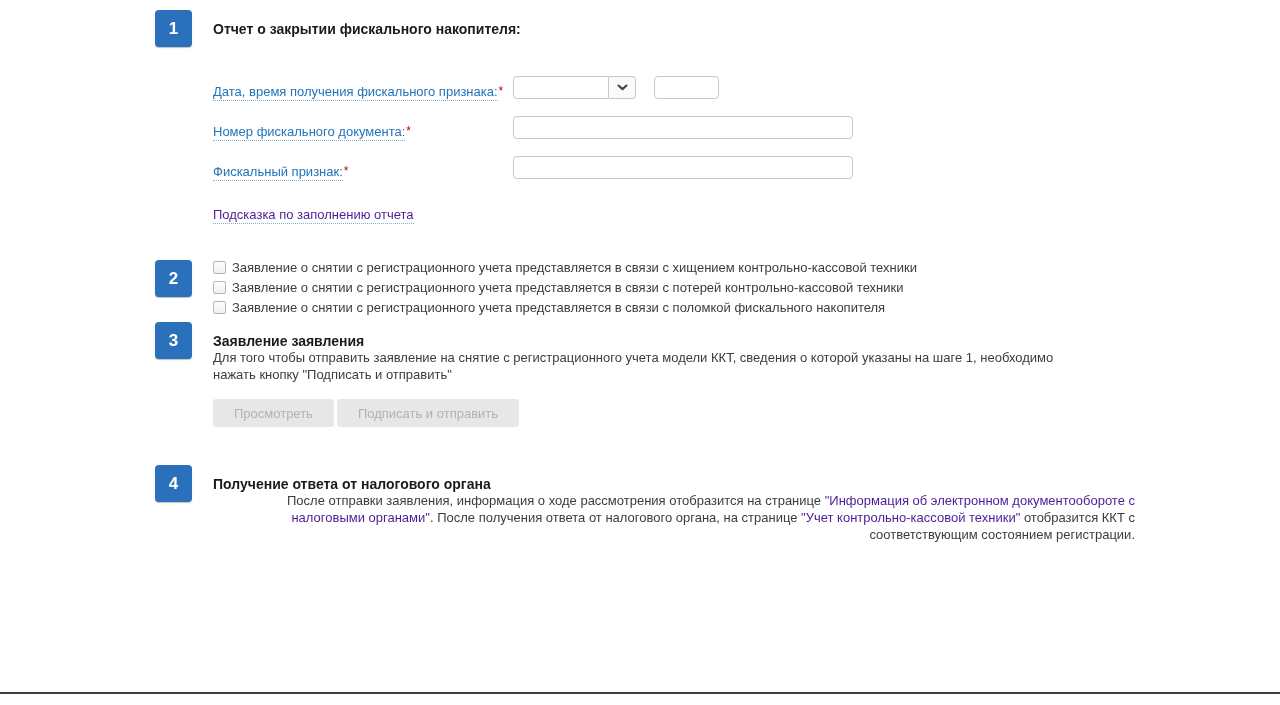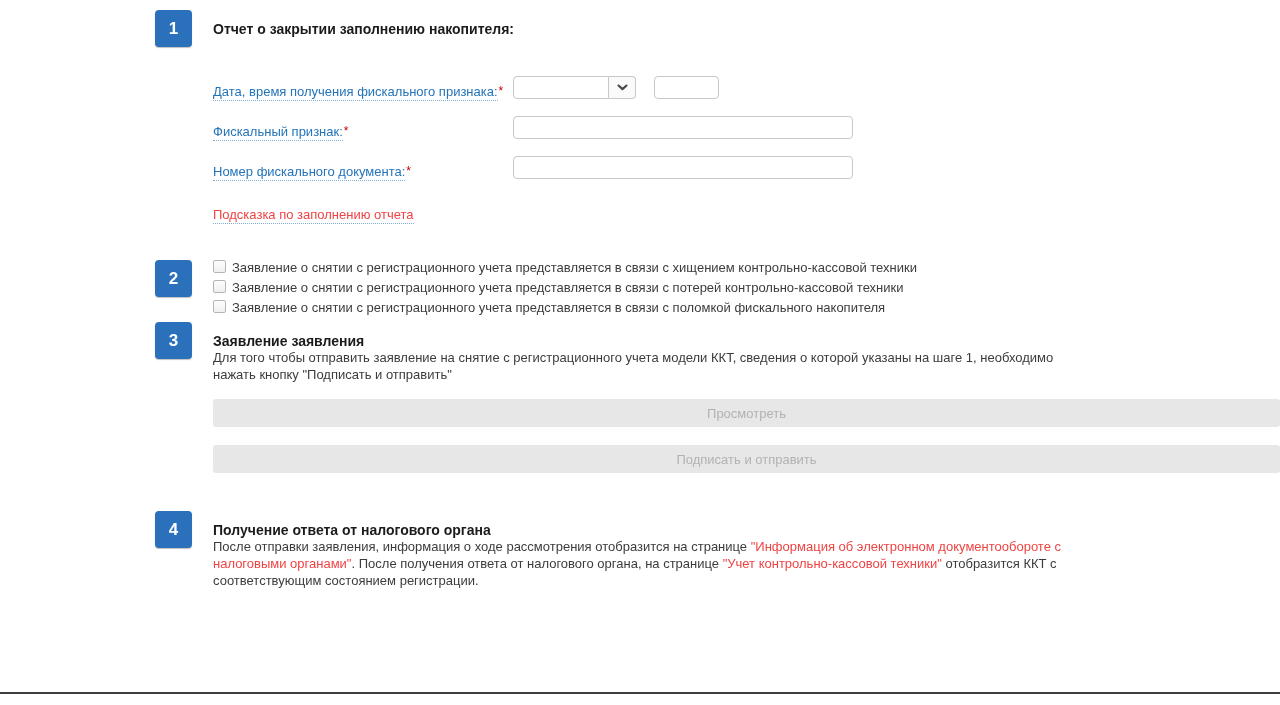--- a/index.html
+++ b/index.html
@@ -51,83 +51,83 @@
   .date-input { width: 96px; border-radius: 4px 0 0 4px; }
   .date-btn {
     width: 27px; height: 23px; border: 1px solid #c8c8c8; border-left: none;
     border-radius: 0 4px 4px 0; background: #fafafa;
     display: flex; align-items: center; justify-content: center; cursor: pointer;
   }
   .time-input { width: 65px; margin-left: 18px; }
   .wide-input { width: 340px; }
 
   .hint-link, .inline-link {
-    color: #ef4444; font-size: 13px; text-decoration: none; cursor: pointer;
+    color: #4c1d95; font-size: 13px; text-decoration: none; cursor: pointer;
   }
   .hint-link { display: inline-block; margin-top: 12px; border-bottom: 1px dotted #7fb0d8; padding-bottom: 1px; }
   .inline-link { text-decoration: none; }
 
   .step-2 { margin-top: 36px; }
   .checkbox-list { margin-top: 14px; }
-  .checkbox-row { display: flex; align-items: flex-start; margin-bottom: 5px; cursor: pointer; }
+  .checkbox-row { display: flex; align-items: center; margin-bottom: 5px; cursor: pointer; }
   .cbx {
     width: 13px; height: 13px; flex: 0 0 13px;
     border: 1px solid #b5b5b5; border-radius: 2px;
     background: linear-gradient(#fdfdfd, #f0f0f0);
     margin-right: 6px;
   }
   .checkbox-row .cb-label { font-size: 13px; color: #3c3c3c; }
 
   .step-3 { margin-top: 7px; }
   .step-desc {
     font-size: 13px; color: #3c3c3c; line-height: 17px;
     margin-top: 0; max-width: 885px;
   }
-  .btn-row { margin-top: 16px; display: flex; gap: 18px; flex-direction: column; }
+  .btn-row { margin-top: 16px; display: flex; gap: 3px; }
   .btn {
     border: none; border-radius: 3px;
     background: #e7e7e7; color: #b2b2b2;
     font-family: inherit; font-size: 13px;
     height: 28px; padding: 0 21px; cursor: default;
   }
 
   .step-4 { margin-top: 38px; }
-  .step-4 .step-desc { max-width: 922px; }
+  .step-4 .step-desc { max-width: 922px; text-align: right; }
 </style>
 </head>
 <body>
 
 <div class="content">
   <div class="steps-wrap">
 
     <div class="step step-1">
       <div class="step-badge">1</div>
-      <div class="step-title">Отчет о закрытии заполнению накопителя:</div>
+      <div class="step-title">Отчет о закрытии фискального накопителя:</div>
 
       <div class="form-area">
         <div class="form-row">
           <span class="field-label"><span class="lbl">Дата, время получения фискального признака:</span><span class="req">*</span></span>
           <span class="date-group">
             <input class="txt-input date-input" type="text" value="" style="">
             <span class="date-btn">
               <svg width="11" height="7" viewBox="0 0 11 7">
                   <path d="M1.5 1.5l4 3.6 4-3.6" stroke="#474747" stroke-width="2.1" fill="none" stroke-linecap="round" stroke-linejoin="round"></path>
                 </svg>
             </span>
             <input class="txt-input time-input" type="text" value="" style="">
           </span>
         </div>
 
         <div class="form-row">
-          <span class="field-label"><span class="lbl">Фискальный признак:</span><span class="req">*</span></span>
+          <span class="field-label"><span class="lbl">Номер фискального документа:</span><span class="req">*</span></span>
           <input class="txt-input wide-input" type="text" value="" style="">
         </div>
 
         <div class="form-row">
-          <span class="field-label"><span class="lbl">Номер фискального документа:</span><span class="req">*</span></span>
+          <span class="field-label"><span class="lbl">Фискальный признак:</span><span class="req">*</span></span>
           <input class="txt-input wide-input" type="text" value="" style="">
         </div>
 
         <a class="hint-link">Подсказка по заполнению отчета</a>
       </div>
     </div>
 
     <div class="step step-2">
       <div class="step-badge">2</div>
 

